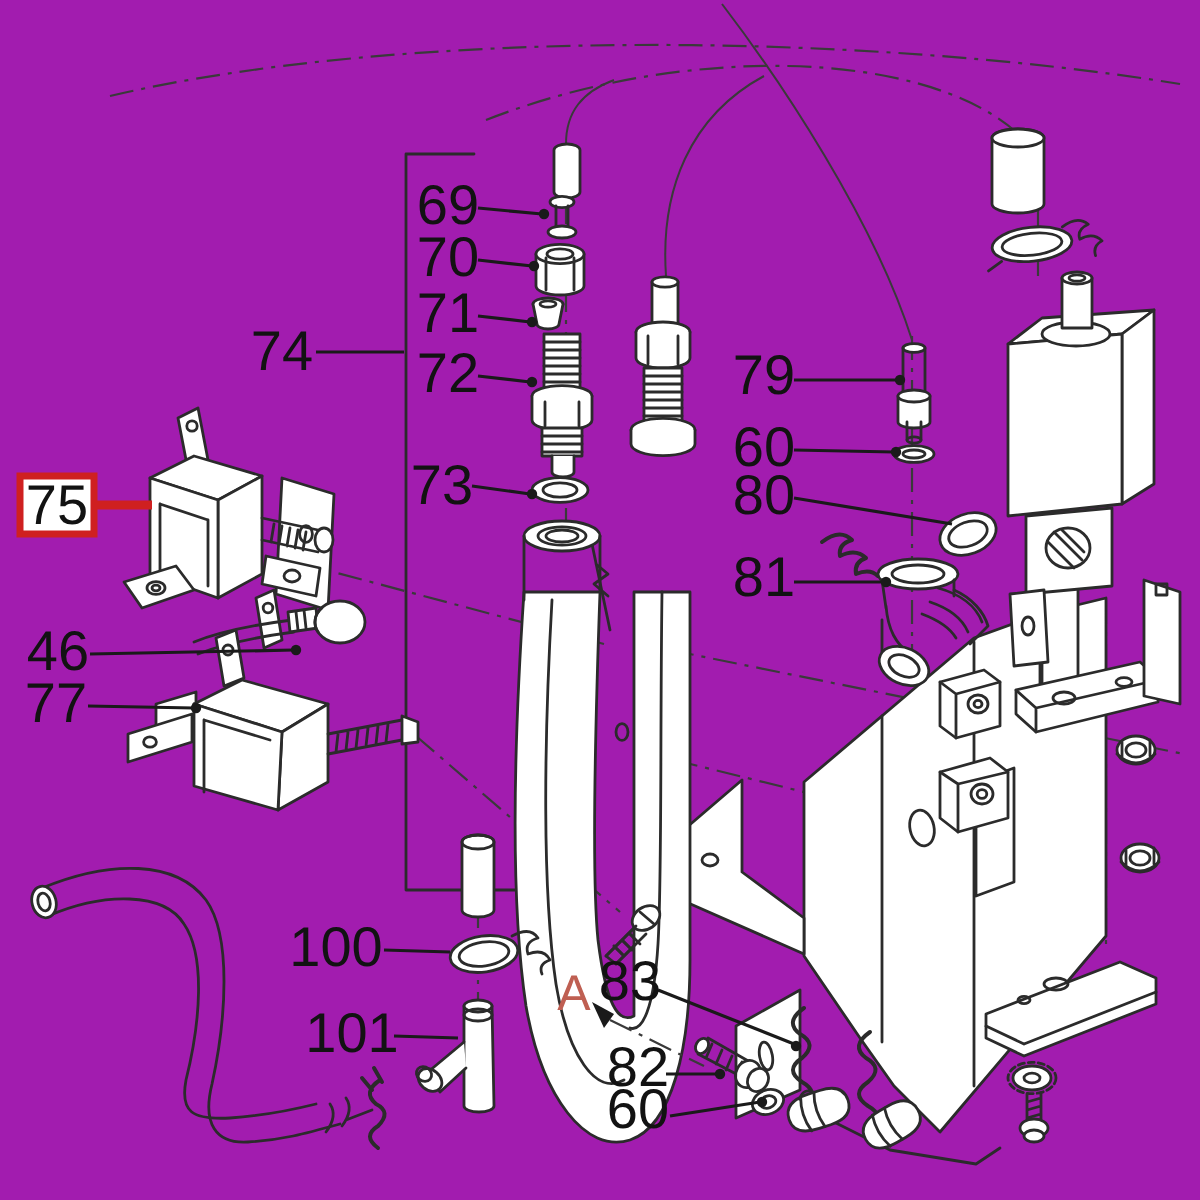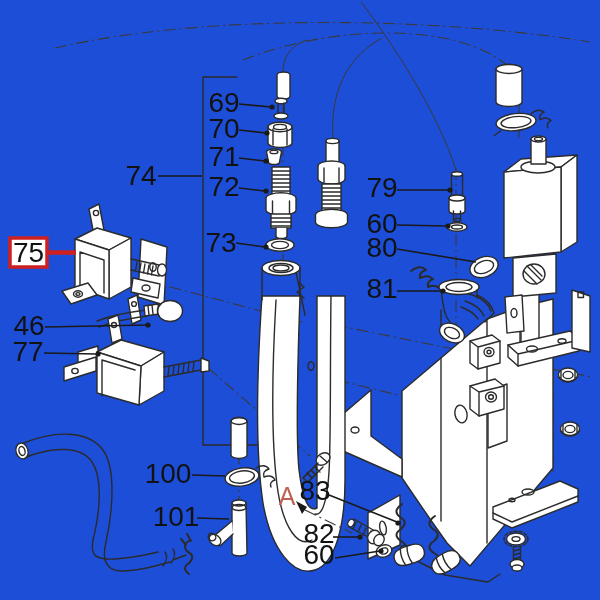--- a/index.html
+++ b/index.html
@@ -1,16 +1,16 @@
 <!DOCTYPE html>
 <html><head>
 <meta charset="utf-8">
 <style>
   html,body{margin:0;padding:0;background:#fff;}
-  #stage{position:relative;width:600px;height:600px;background:#1d4ed8;overflow:hidden;
+  #stage{position:relative;width:600px;height:600px;background:#a21caf;overflow:hidden;
          font-family:"Liberation Sans",sans-serif;}
   svg{display:block}
   .ln path,.ln line,.ln ellipse,.ln circle,.ln polyline,.ln polygon,.ln rect{
       fill:none;stroke:#2b2b2b;stroke-width:1.4;stroke-linecap:round;stroke-linejoin:round;}
   .ln .fw{fill:#ffffff;}
   .dd path,.dd line{fill:none;stroke:#3a3a3a;stroke-width:1.1;stroke-dasharray:12 4 2 4;}
   .thin path{fill:none;stroke:#3a3a3a;stroke-width:1;}
   .leader line,.leader path{stroke:#1a1a1a;stroke-width:1.6;fill:none;}
   .leader .dot{fill:#1a1a1a;stroke:none;}
   .lbl{font-family:"Liberation Sans",sans-serif;font-size:28px;fill:#121212;}

